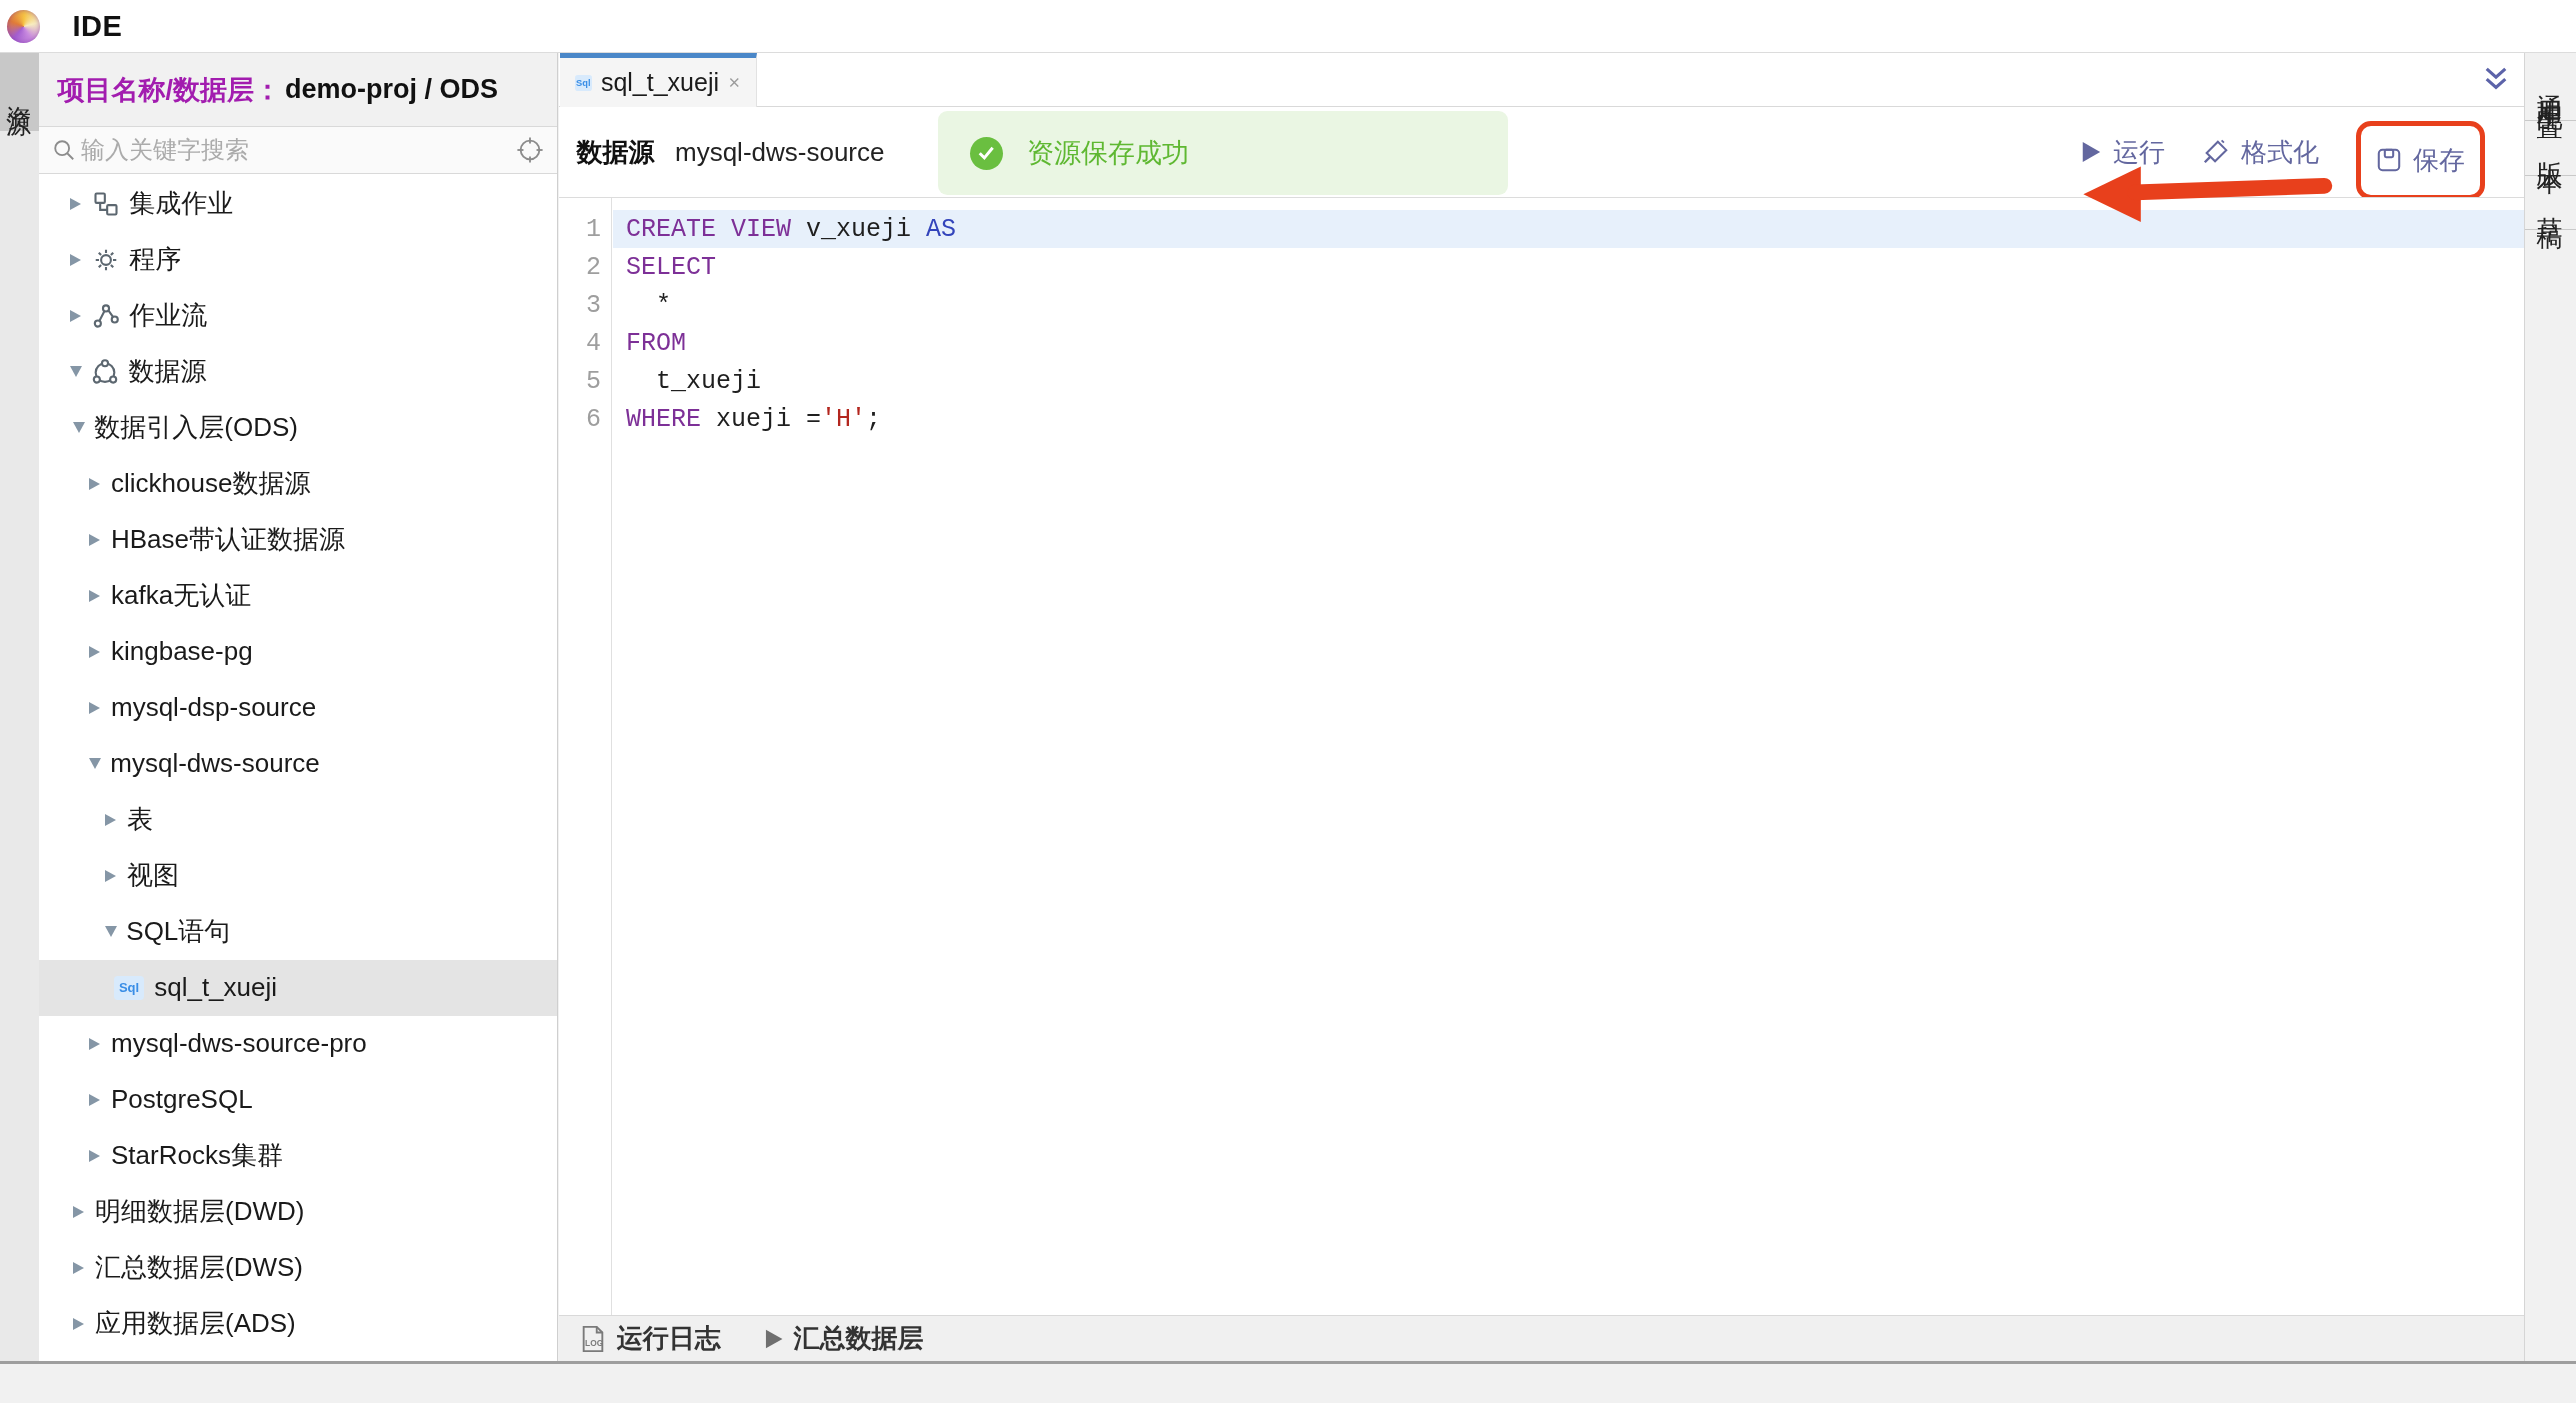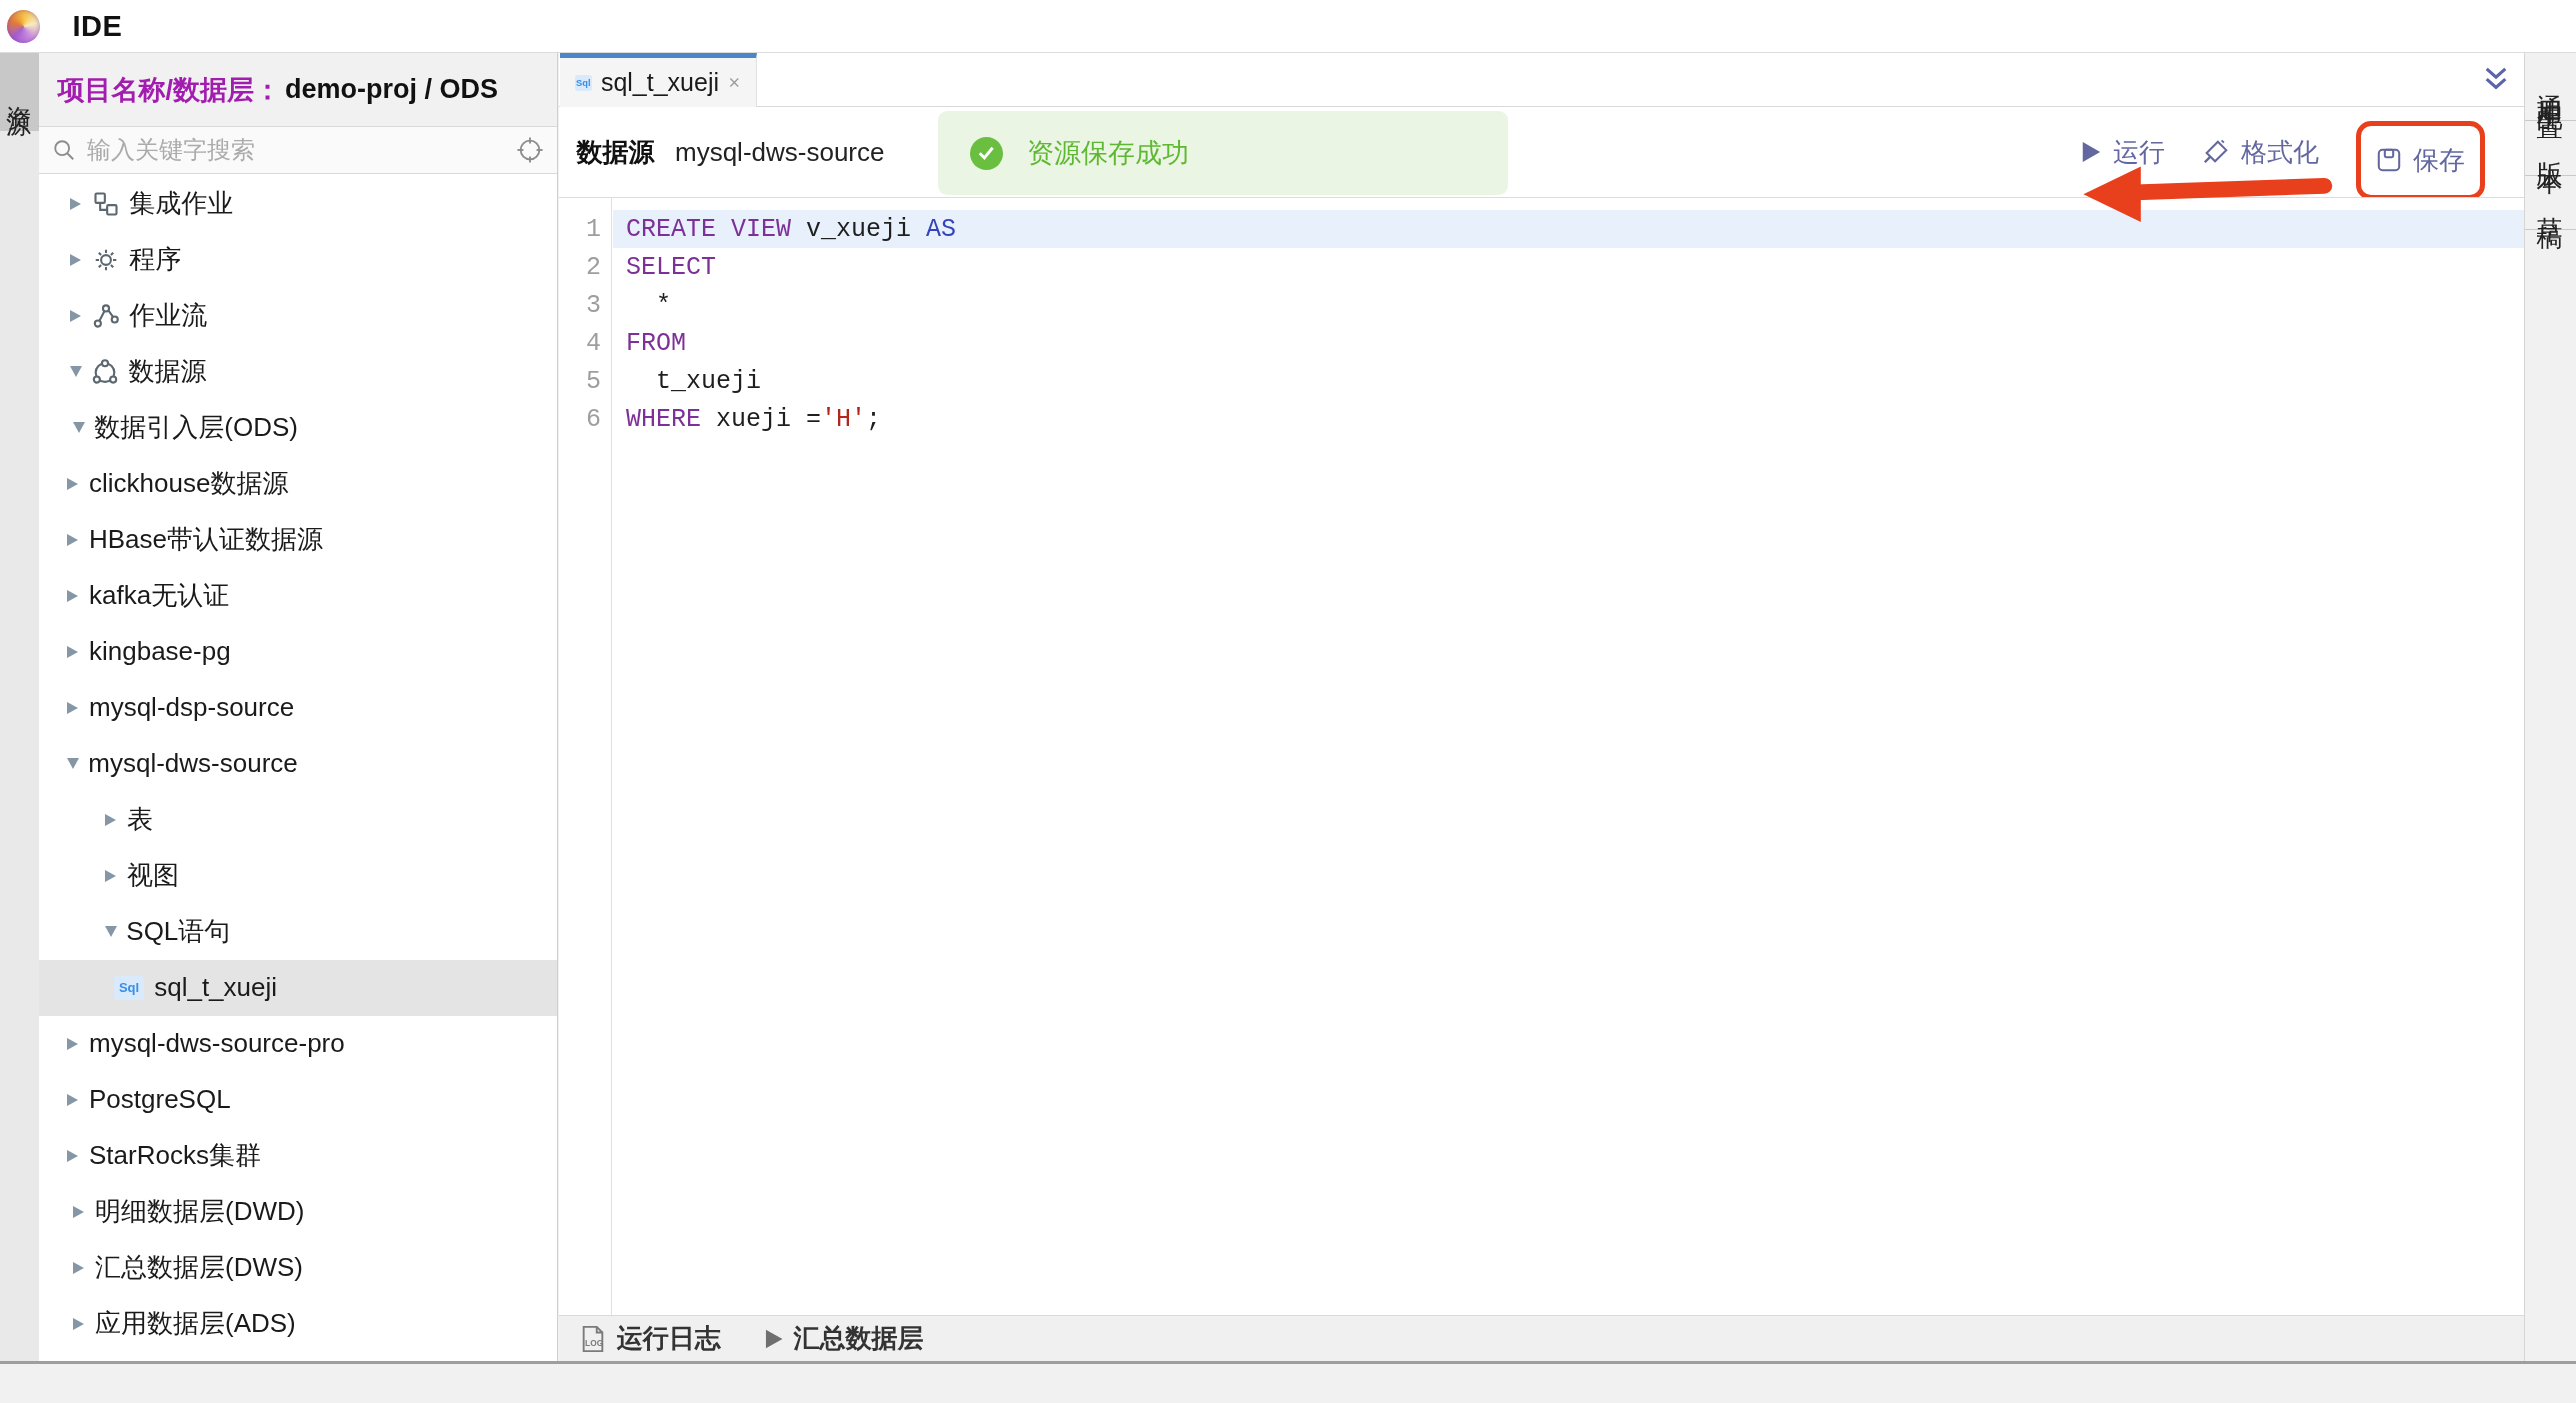--- a/index.html
+++ b/index.html
@@ -25,26 +25,26 @@
   .left-panel { position:absolute; left:39px; top:53px; width:519px; height:1308px; background:#fff;
                 border-right:0.9px solid #cfcfcf; display:flex; flex-direction:column; }
   .panel-header { height:74px; background:#f1f1f1; border-bottom:0.9px solid #d9d9d9;
                   display:flex; align-items:center; padding-left:18.5px; flex:none;}
   .panel-header .hl { font-size:27px; font-weight:700; color:#a21caf; }
   .panel-header .hv { font-size:27px; font-weight:700; color:#111; margin-left:4px; }
   .search-row { height:47px; background:#fafafa; border-bottom:0.9px solid #d9d9d9;
                 display:flex; align-items:center; padding:0 13px; flex:none;}
   .search-row svg { flex:none; }
   .search-input { flex:1; border:none; outline:none; background:transparent; font-size:24px;
-                  color:#0f766e; margin-left:11px; font-family:inherit;}
+                  color:#0f766e; margin-left:5px; font-family:inherit;}
   .search-input::placeholder { color:#ababab; }
   .tree { flex:1; overflow:hidden; background:#fff; padding-top:1.9px; }
   .row { height:56px; display:flex; align-items:center; font-size:26px; color:#1a1a1a; cursor:default;}
   .row.selected { background:#e4e4e4; }
-  .lvl0{padding-left:31px}.lvl1{padding-left:34px}.lvl2{padding-left:28px}.lvl3{padding-left:66px}.lvl4{padding-left:75px}
+  .lvl0{padding-left:31px}.lvl1{padding-left:34px}.lvl2{padding-left:50px}.lvl3{padding-left:66px}.lvl4{padding-left:75px}
   .arr { width:0; height:0; flex:none; }
   .arr.col { border-left:11px solid #8596a6; border-top:6.5px solid transparent; border-bottom:6.5px solid transparent; margin-right:11px;}
   .arr.exp { border-top:11px solid #8596a6; border-left:6.5px solid transparent; border-right:6.5px solid transparent; margin-right:9.3px;}
   .tree-ico { width:28px; height:28px; margin-right:9.3px; flex:none; stroke:#5c6770; fill:none; stroke-width:1.8; }
   .sql-badge { background:#d8eafc; color:#3a8ee6; border-radius:3.7px; font-size:13px; font-weight:600;
                width:30px; height:24px; display:inline-flex; align-items:center; justify-content:center;
                margin-right:10.2px; flex:none;}
 
   
   .main { position:absolute; left:559px; top:53px; width:1965px; height:1308px; background:#fff;

